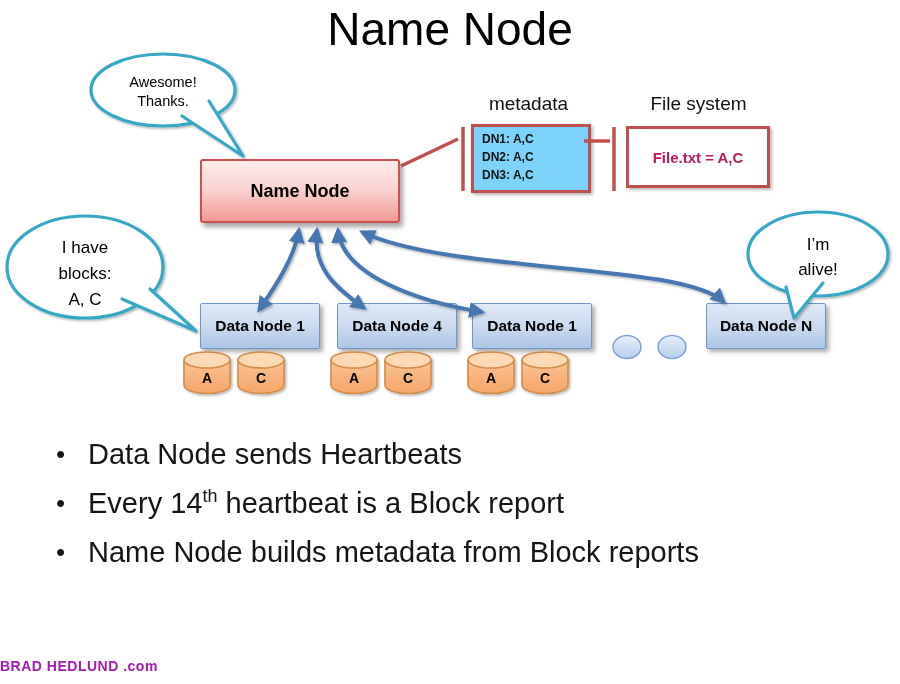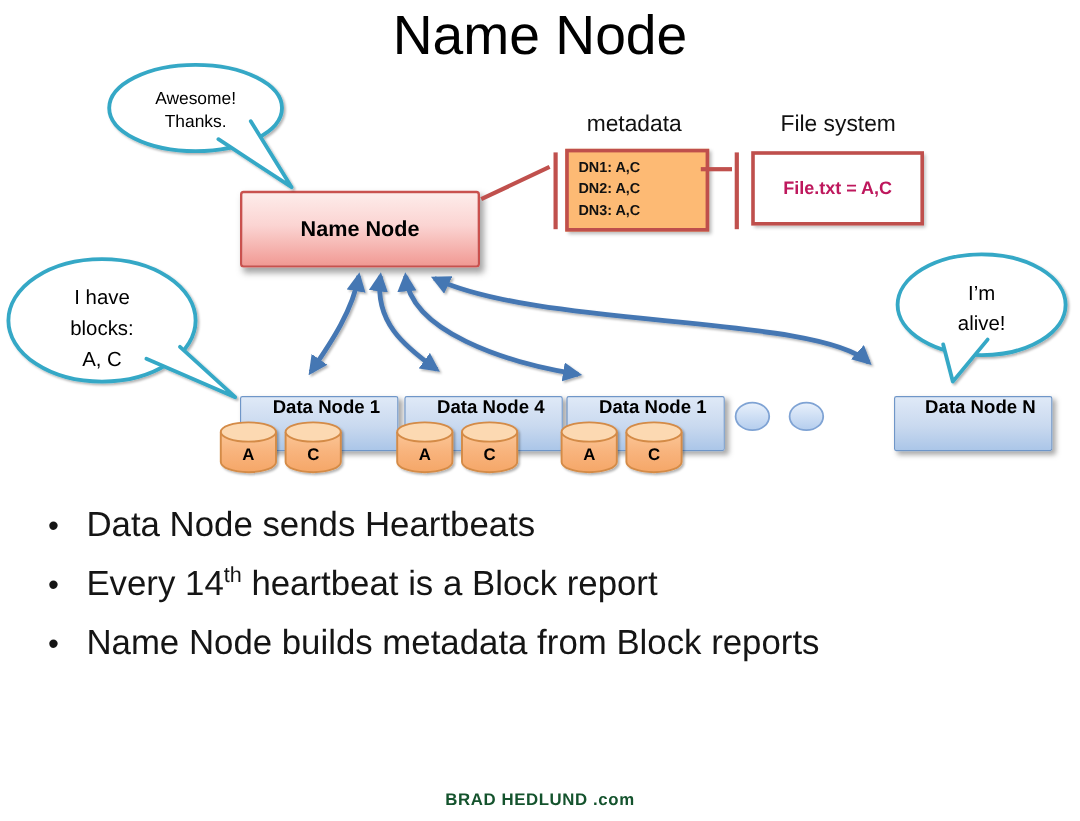--- a/index.html
+++ b/index.html
@@ -11,56 +11,56 @@
     position:absolute; top:2px; left:0; width:100%; text-align:center;
     font-size:46px; font-weight:400; color:#000;
   }
   .side-label {
     position:absolute; top:93px; text-align:center; font-size:19px; color:#111;
   }
   #lbl-metadata { left:441px; width:175px; }
   #lbl-filesystem { left:611px; width:175px; }
   .meta-box {
     position:absolute; left:471px; top:124px; width:106px; height:60px;
-    border:3px solid #bf4f4c; background:#fdba74; box-shadow:2px 2px 3px rgba(0,0,0,.28);
+    border:3px solid #bf4f4c; background:#7dd3fc; box-shadow:2px 2px 3px rgba(0,0,0,.28);
     padding:3px 0 0 8px;
   }
   .meta-box .entry { font-size:12px; font-weight:bold; line-height:18px; color:#111; }
   .file-box {
     position:absolute; left:626px; top:126px; width:138px; height:56px;
     border:3px solid #bf4f4c; background:#fff; box-shadow:2px 2px 3px rgba(0,0,0,.28);
     display:flex; align-items:center; justify-content:center;
     font-size:15px; font-weight:bold; color:#be185d;
   }
   .namenode-box {
     position:absolute; left:200px; top:159px; width:196px; height:60px;
     border:2px solid #c9514e; border-radius:3px;
     background:linear-gradient(180deg,#fdecea 0%,#fbd4d2 45%,#f19a94 100%);
     box-shadow:3px 4px 5px rgba(90,90,90,.55);
     display:flex; align-items:center; justify-content:center;
     font-size:18px; font-weight:bold; color:#000;
   }
   .datanode {
-    position:absolute; top:330px; width:118px; height:44px;
+    position:absolute; top:303px; width:118px; height:44px;
     border:1.5px solid #6f96c8; border-radius:2px;
     background:linear-gradient(180deg,#dfe9f7 0%,#c9d9ef 55%,#abc6e8 100%);
     box-shadow:3px 3px 4px rgba(90,90,90,.5);
-    display:flex; justify-content:center;
-    font-size:15.5px; font-weight:bold; color:#000;padding-left:12px;
-  }
-  #dn1 { left:200px; } #dn2 { left:337px; } #dn3 { left:472px; } #dnN { left:706px;margin-left:39px; }
-  .bullets { position:absolute; left:38px; top:414px; margin:0; padding:0; list-style:none; }
+    display:flex; align-items:center; justify-content:center;
+    font-size:15.5px; font-weight:bold; color:#000;
+  }
+  #dn1 { left:200px; } #dn2 { left:337px; } #dn3 { left:472px; } #dnN { left:706px; }
+  .bullets { position:absolute; left:38px; top:414px; margin:16px; padding:0; list-style:none; }
   .bullets li {
     position:relative; padding-left:34px; font-size:29px; line-height:49px; color:#151515;
   }
   .bullets li::before { content:"\2022"; position:absolute; left:2px; top:0; font-size:26px; }
   .bullets sup { font-size:0.62em; vertical-align:super; line-height:0; }
   .footer {
-    position:absolute; left:0; bottom:10px; width:100%; text-align:center;
-    font-size:14px; font-weight:bold; color:#14532d; letter-spacing:.5px;
+    position:absolute; left:0; bottom:10px; width:100%; 
+    font-size:14px; font-weight:bold; color:#a21caf; letter-spacing:.5px;
   }
   svg.overlay { position:absolute; left:0; top:0; pointer-events:none; }
   svg text { font-family:"Liberation Sans", sans-serif; fill:#000; }
 </style>
 </head>
 <body>
 
 <div class="slide">
 
   <div class="title">Name Node</div>

